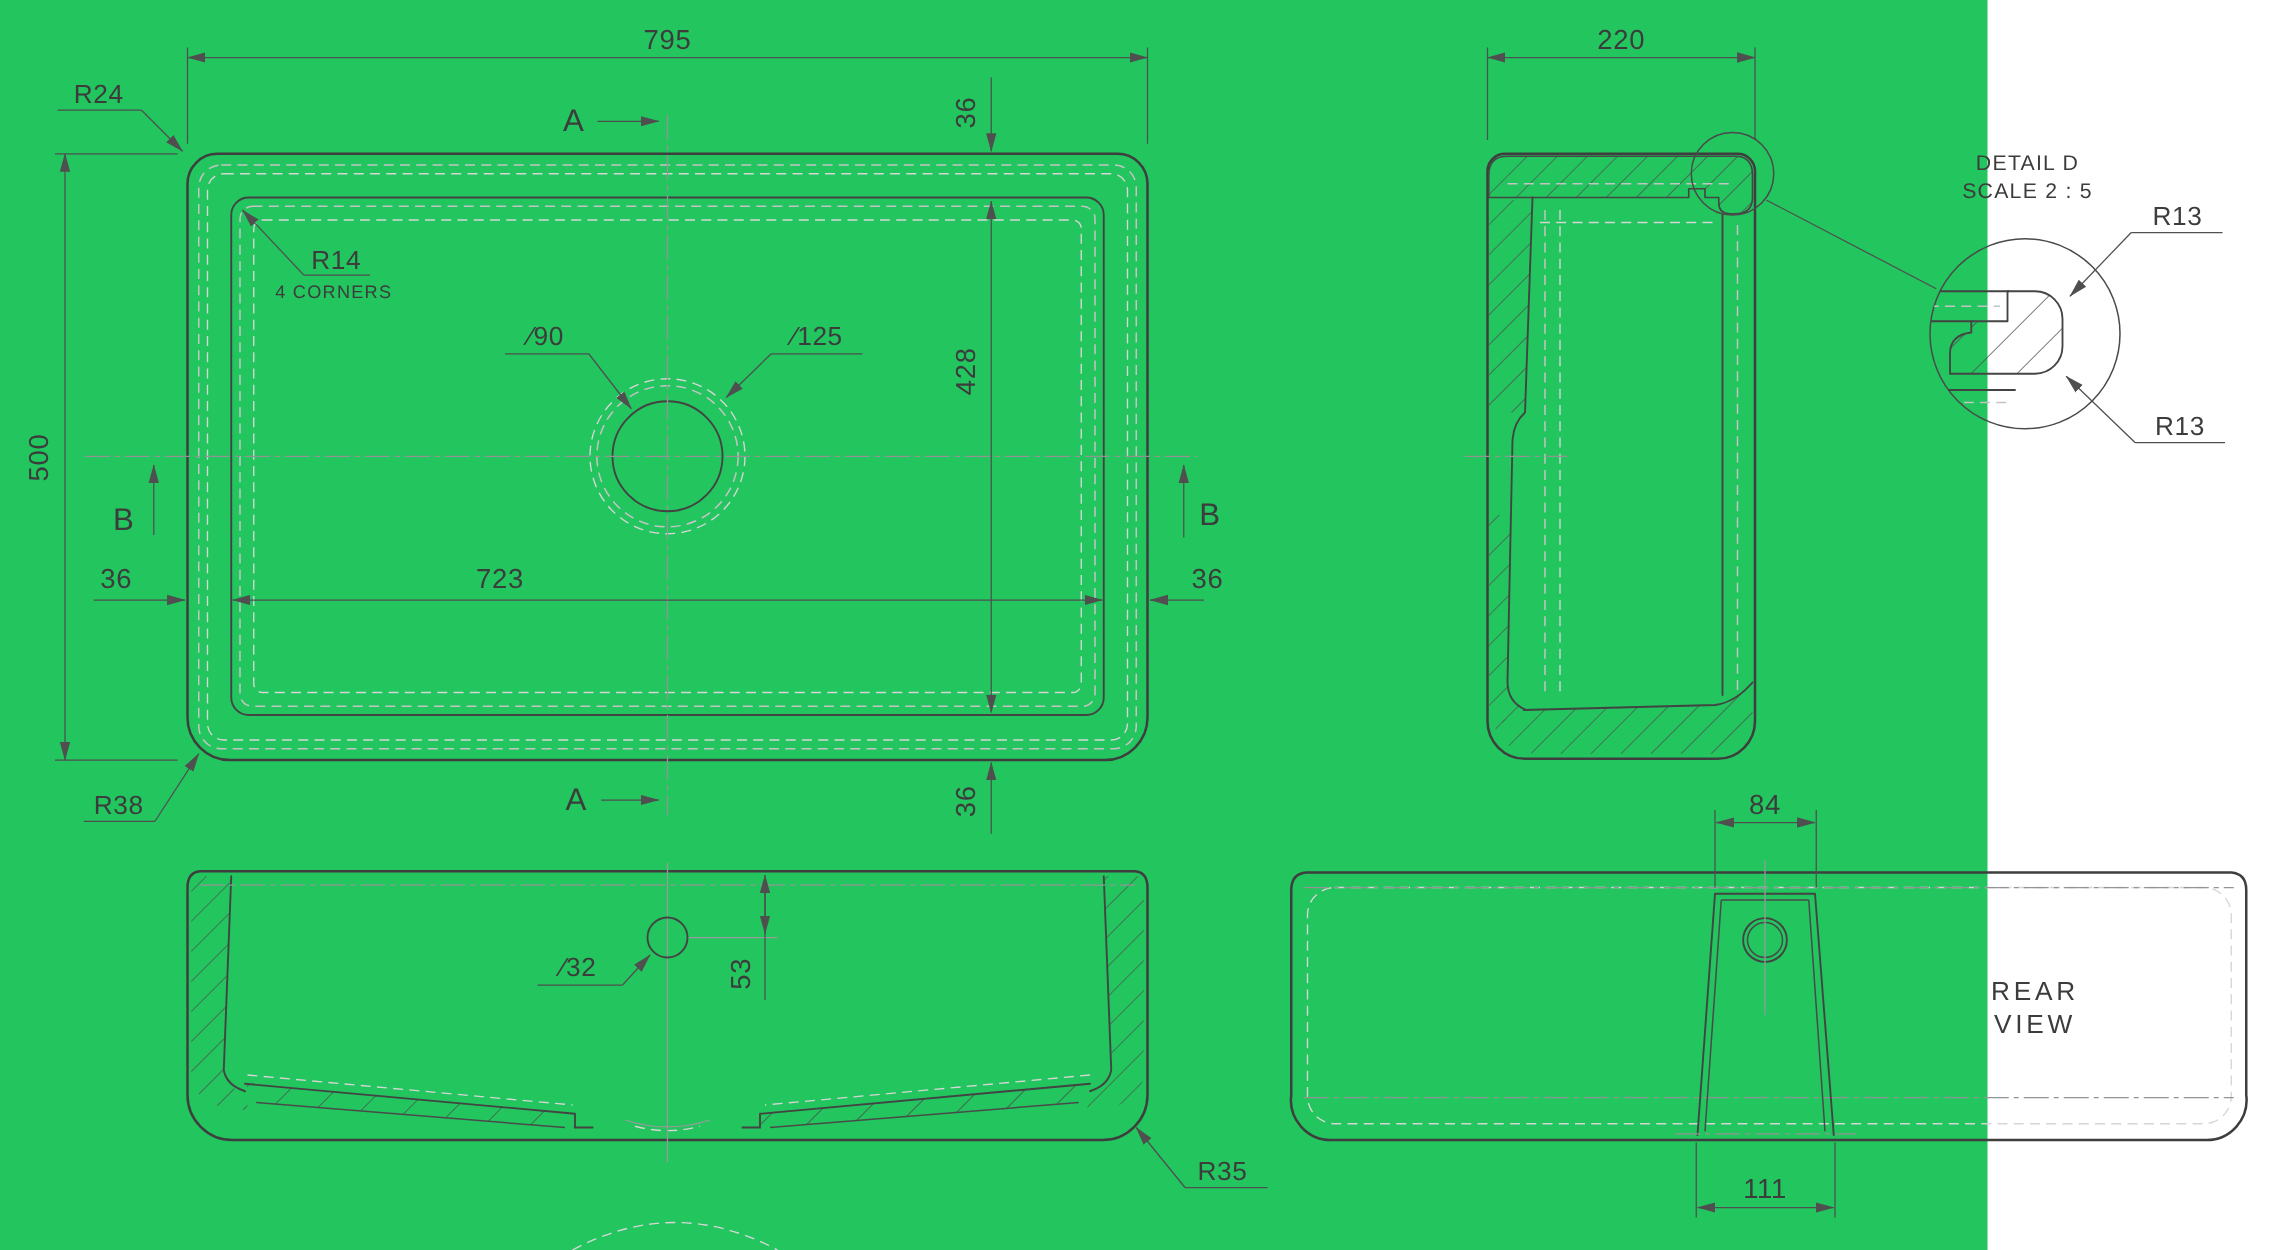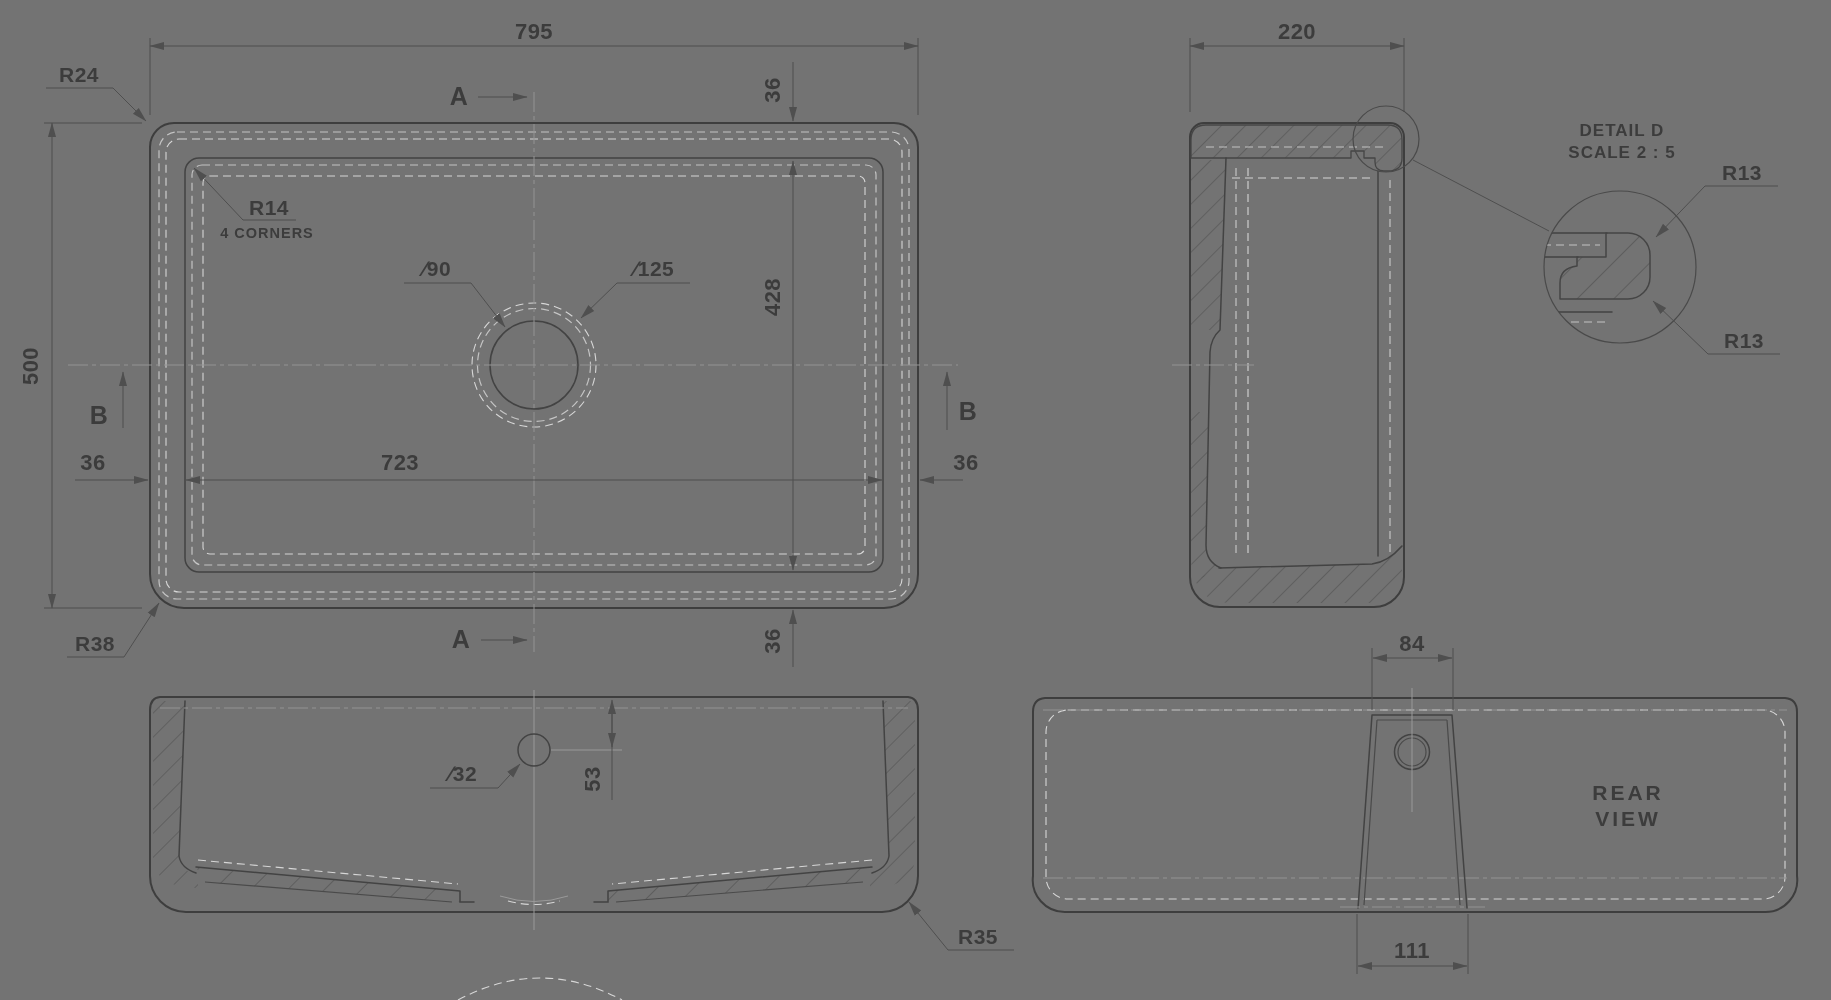--- a/index.html
+++ b/index.html
@@ -1,16 +1,16 @@
 <!DOCTYPE html>
 <html><head>
 <meta charset="utf-8">
 <style>
   html,body{margin:0;padding:0;background:#ffffff;}
-  .stage{width:1831px;height:1000px;background:#737373;position:relative;font-family:"Liberation Sans",sans-serif;font-weight:bold;}
+  .stage{width:1590px;height:1000px;background:#22c55e;position:relative;font-family:"Liberation Sans",sans-serif;}
   svg{display:block;}
   
   .ln  {stroke:#3e3e3e;stroke-width:2;fill:none;stroke-linecap:round;}
   .ln2 {stroke:#434343;stroke-width:1.5;fill:none;stroke-linecap:round;}
   .ln3 {stroke:#4a4a4a;stroke-width:1.2;fill:none;}
   .hid {stroke:#c4c4c4;stroke-width:1.2;fill:none;stroke-dasharray:8 5;}
   .hid2{stroke:#d6d6d6;stroke-width:1.1;fill:none;stroke-dasharray:8 5;}
   .cl  {stroke:#949494;stroke-width:1;fill:none;stroke-dasharray:20 4 4 4;}
   .cls {stroke:#9a9a9a;stroke-width:1;fill:none;}
   .dl  {stroke:#4f4f4f;stroke-width:1;fill:none;}

